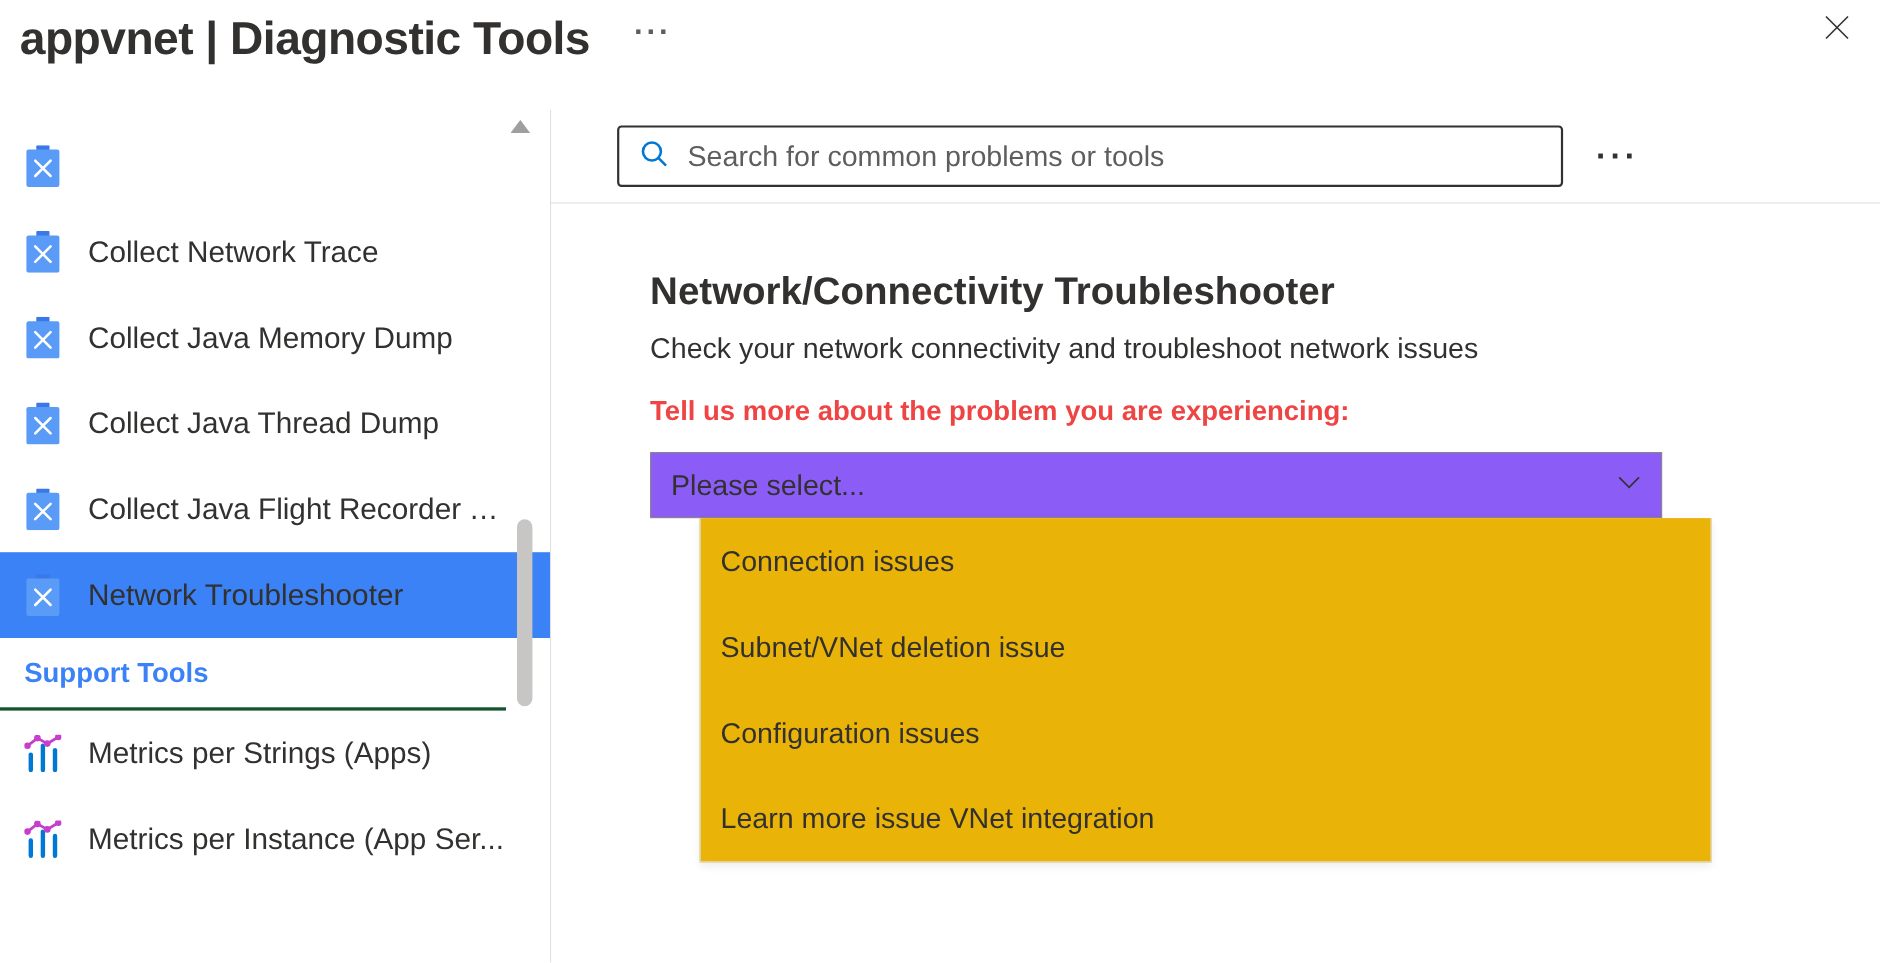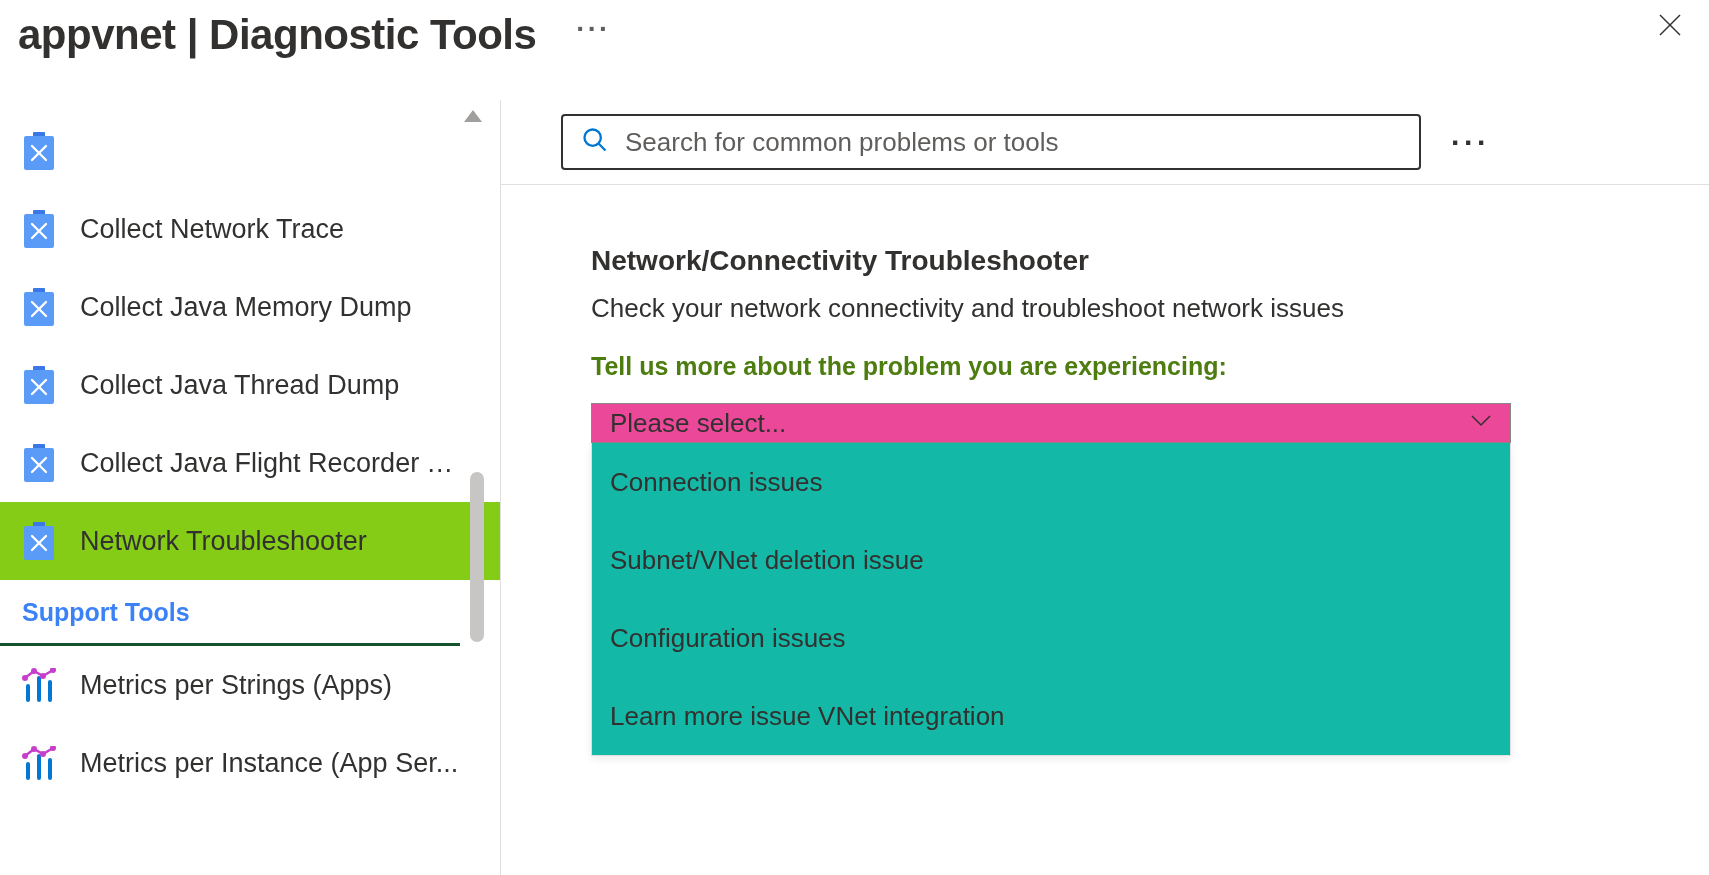--- a/index.html
+++ b/index.html
@@ -70,21 +70,21 @@
   }
   .nav-item {
     display: flex;
     align-items: center;
     height: 78px;
     padding-left: 22px;
     cursor: pointer;
     gap: 24px;
   }
   .nav-item.selected {
-    background: #84cc16;
+    background: #3b82f6;
   }
   .nav-icon-tool {
     width: 34px;
     height: 38px;
     flex-shrink: 0;
     position: relative;
   }
   .nav-icon-chart {
     width: 34px;
     height: 34px;
@@ -148,60 +148,61 @@
     letter-spacing: 3px;
     font-weight: 700;
     cursor: pointer;
     line-height: 0.5;
   }
   .content {
     padding: 60px 90px 0 90px;
     max-width: 1100px;
   }
   .content-title {
-    font-size: 28px;
+    font-size: 35px;
     font-weight: 600;
     color: #323130;
     margin-bottom: 16px;
   }
   .content-subtitle {
     font-size: 26px;
     color: #323130;
     margin-bottom: 28px;
   }
   .prompt-label {
     font-size: 25px;
     font-weight: 600;
-    color: #4d7c0f;
+    color: #ef4444;
     margin-bottom: 22px;
   }
   .select-box {
     width: 100%;
-    height: 40px;
+    height: 60px;
     border: 1px solid #8a8886;
     display: flex;
     align-items: center;
     justify-content: space-between;
     padding: 0 18px;
     cursor: pointer;
-    background: #ec4899;
+    background: #8b5cf6;
   }
   .select-placeholder {
     font-size: 26px;
     color: #323130;
   }
   .chevron {
     color: #323130;
   }
   .dropdown {
     width: 100%;
     border: 1px solid #e1dfdd;
     border-top: none;
-    background: #14b8a6;
+    background: #eab308;
     box-shadow: 0 3px 8px rgba(0,0,0,0.08);
+    margin-left: 45px;
   }
   .dropdown-item {
     height: 78px;
     display: flex;
     align-items: center;
     padding: 0 18px;
     font-size: 26px;
     color: #323130;
     cursor: pointer;
   }

